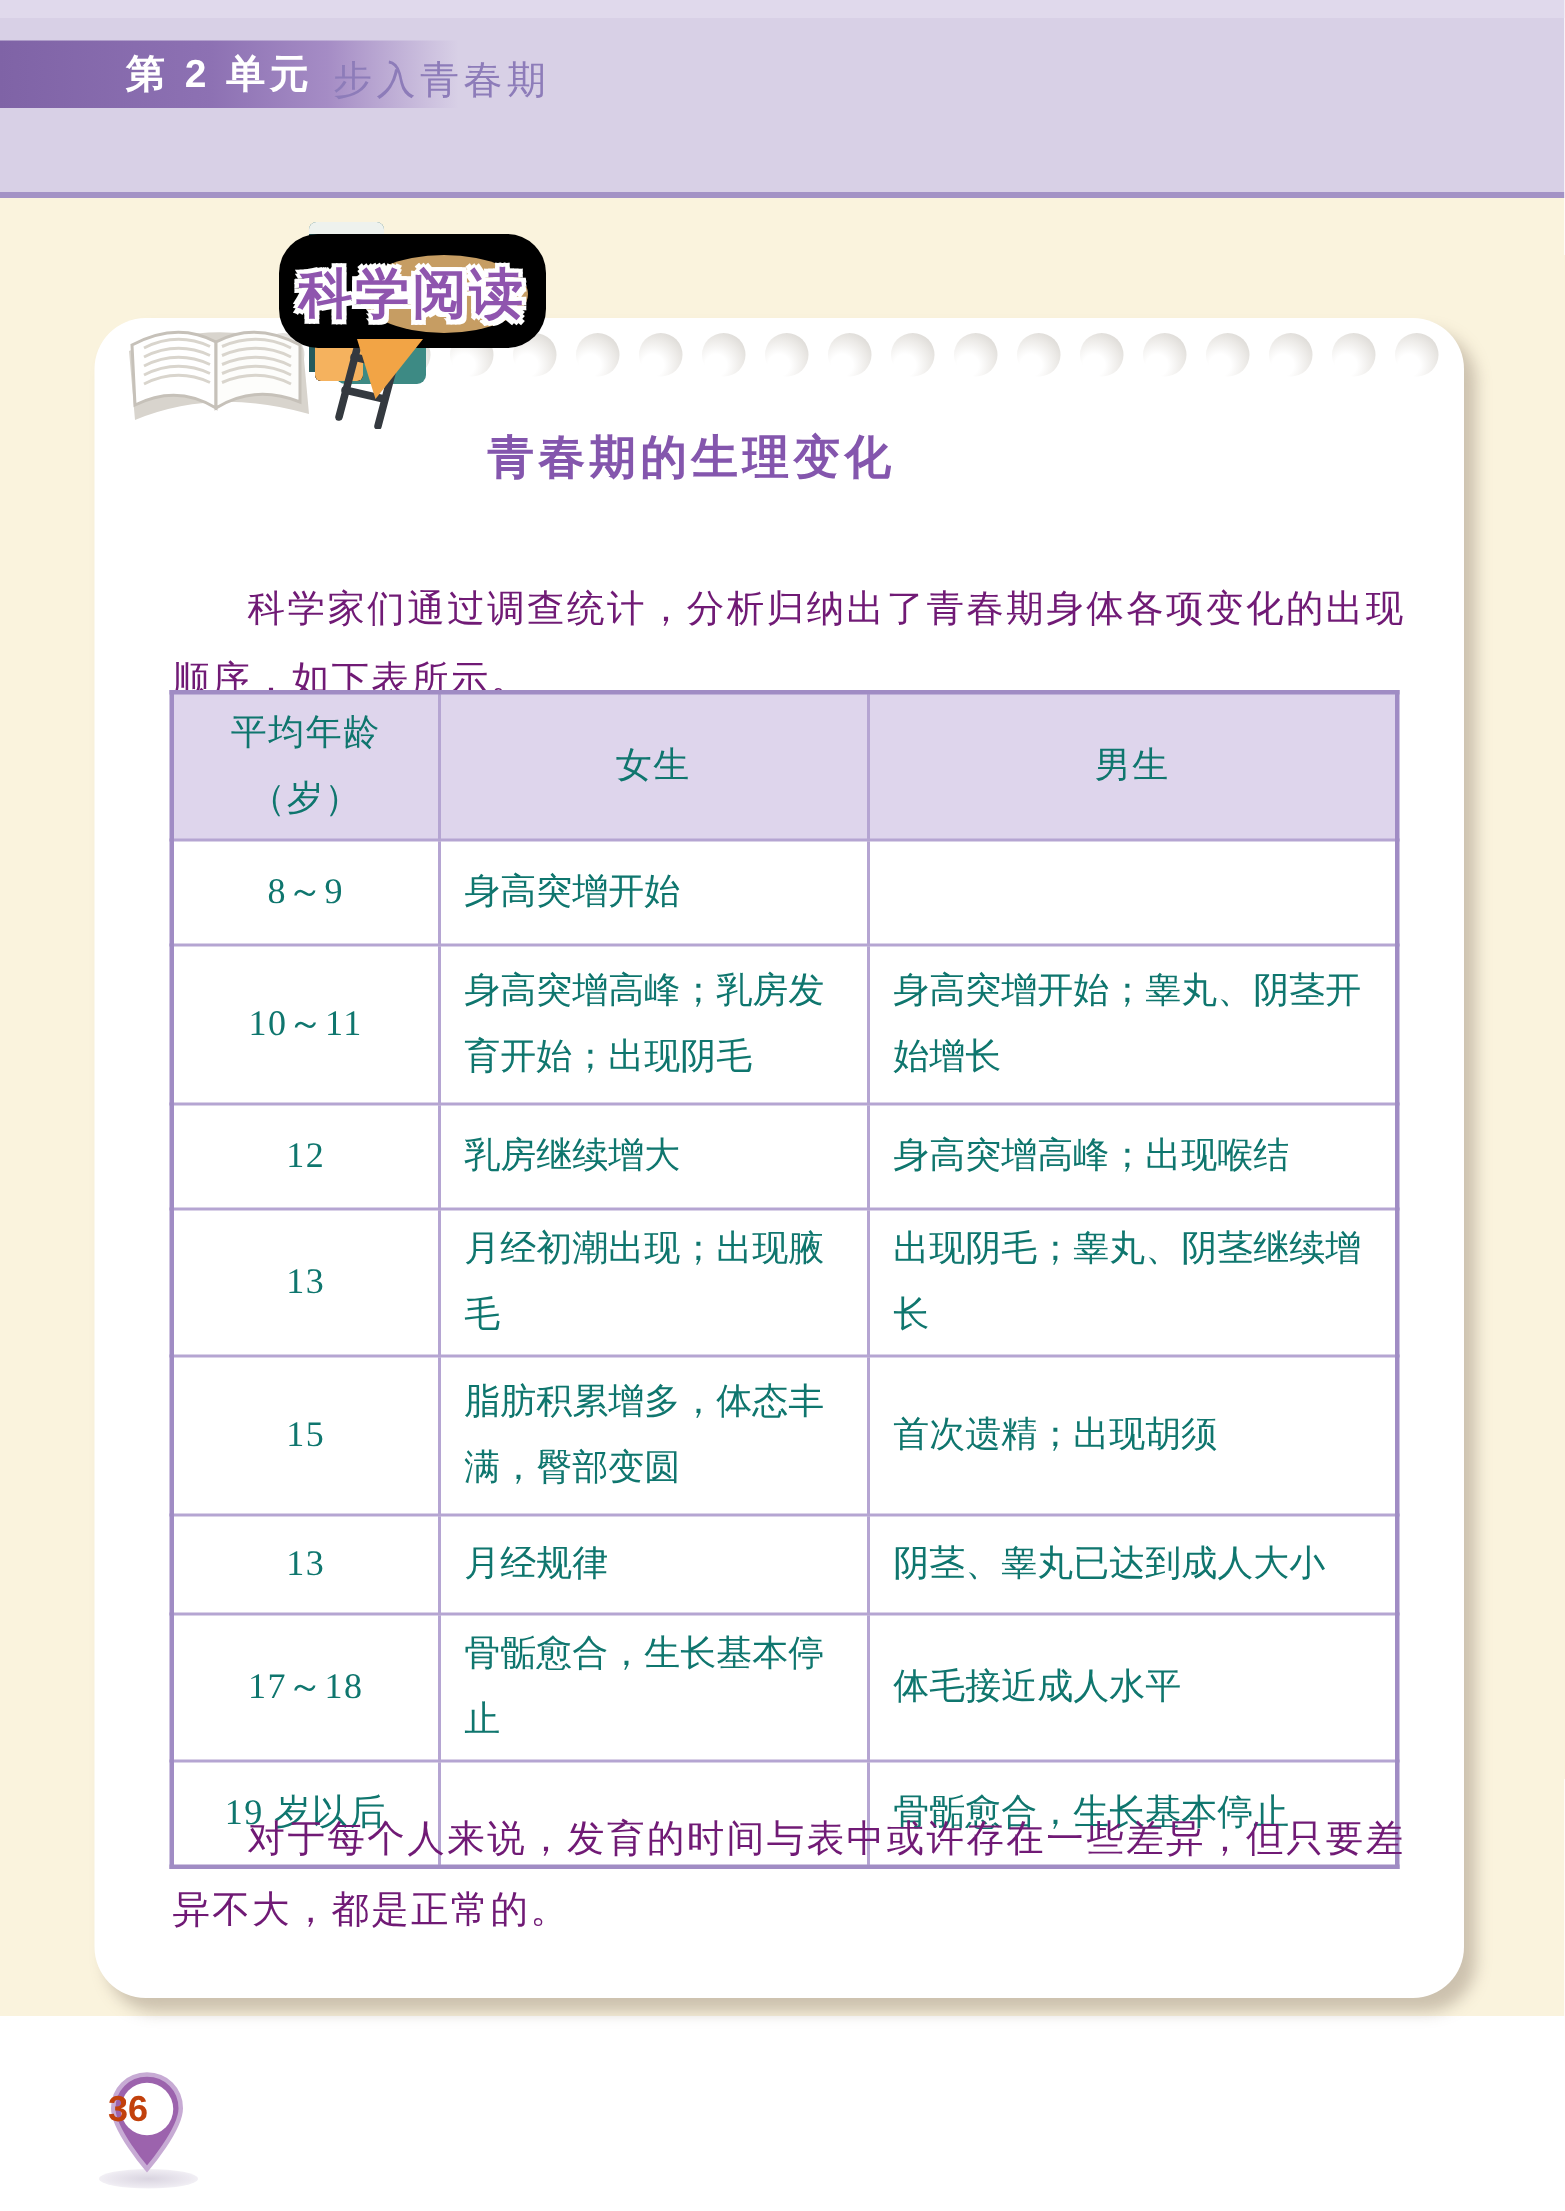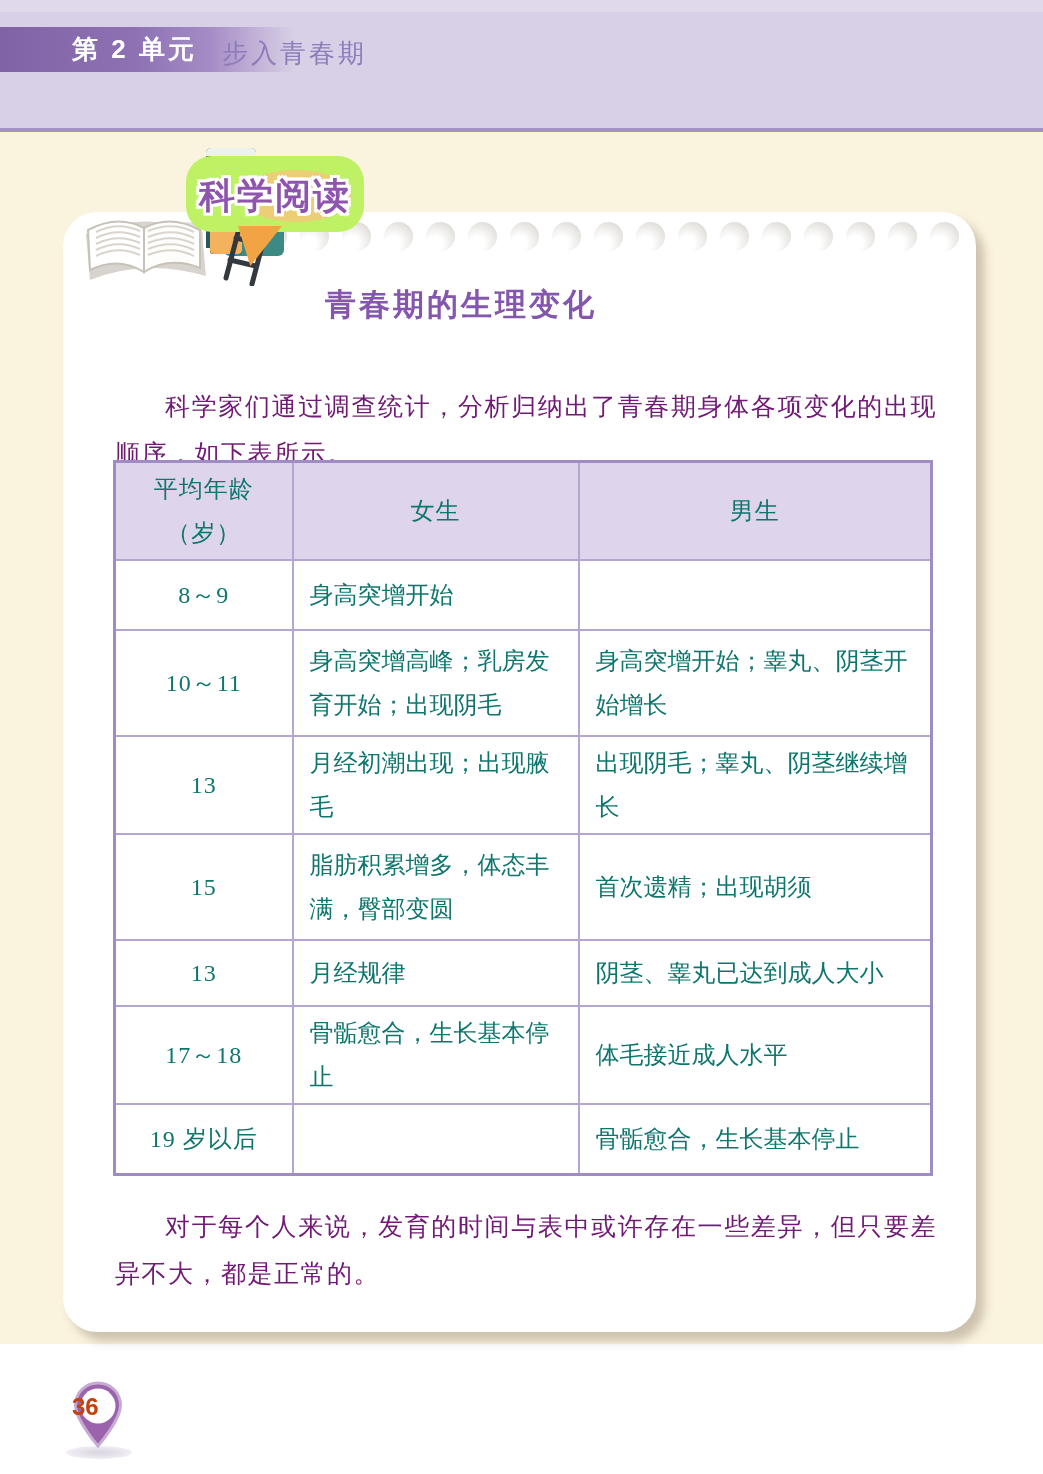--- a/index.html
+++ b/index.html
@@ -7,21 +7,21 @@
     width:1043px;height:1474px;position:relative;background:#ffffff;
     font-family:"Liberation Serif","DejaVu Serif",serif;
     overflow:hidden;
   }
   
   .top-band{position:absolute;left:0;top:0;width:1043px;height:128px;background:#d8d0e6;}
   .top-band-light{position:absolute;left:0;top:0;width:1043px;height:12px;background:#e0d9ec;}
   .unit-banner{
     position:absolute;left:0;top:27px;width:300px;height:45px;
     background:linear-gradient(90deg,#7f63a6 0%,#8d71b3 45%,#a58cc5 70%,rgba(176,156,210,0) 98%);
-    display:flex;align-items:center;
+    display:flex;align-items:center;padding-left:12px;
   }
   .unit-label{
     font-family:"Liberation Sans","DejaVu Sans",sans-serif;
     font-weight:bold;font-size:26px;color:#ffffff;letter-spacing:3px;
     padding-left:72px;white-space:nowrap;
   }
   .unit-subtitle{
     position:absolute;left:222px;top:36px;
     font-family:"Liberation Sans","DejaVu Sans",sans-serif;
     font-size:26px;color:#8d7cb9;letter-spacing:3px;white-space:nowrap;
@@ -37,21 +37,21 @@
   }
   
   .holes{position:absolute;left:174px;top:222px;display:flex;gap:13px;}
   .hole{
     width:29px;height:29px;border-radius:50%;
     background:radial-gradient(circle at 32% 74%, #ffffff 25%, #eceae7 60%, #d2cfca 100%);
   }
   
   .bubble{
     position:absolute;left:186px;top:156px;width:178px;height:76px;
-    background:#bef264;border-radius:26px;
+    background:#000000;border-radius:26px;
   }
   .bubble-highlight{
     position:absolute;left:54px;top:14px;width:112px;height:52px;border-radius:50%;
     background:#f7c47c;opacity:.8;
   }
   .bubble-tail{
     position:absolute;left:52px;top:70px;width:44px;height:40px;background:#f2a445;
     clip-path:polygon(0 0,100% 0,28% 100%);
   }
   .badge-label{
@@ -213,20 +213,25 @@
     <tr class="r-m">
       <td class="age">8～9</td>
       <td>身高突增开始</td>
       <td></td>
     </tr>
     <tr class="r-t">
       <td class="age">10～11</td>
       <td>身高突增高峰；乳房发育开始；出现阴毛</td>
       <td>身高突增开始；睾丸、阴茎开始增长</td>
     </tr>
+    <tr class="r-m">
+      <td class="age">12</td>
+      <td>乳房继续增大</td>
+      <td>身高突增高峰；出现喉结</td>
+    </tr>
     <tr class="r-s">
       <td class="age">13</td>
       <td>月经初潮出现；出现腋毛</td>
       <td>出现阴毛；睾丸、阴茎继续增长</td>
     </tr>
     <tr class="r-t">
       <td class="age">15</td>
       <td>脂肪积累增多，体态丰满，臀部变圆</td>
       <td>首次遗精；出现胡须</td>
     </tr>

